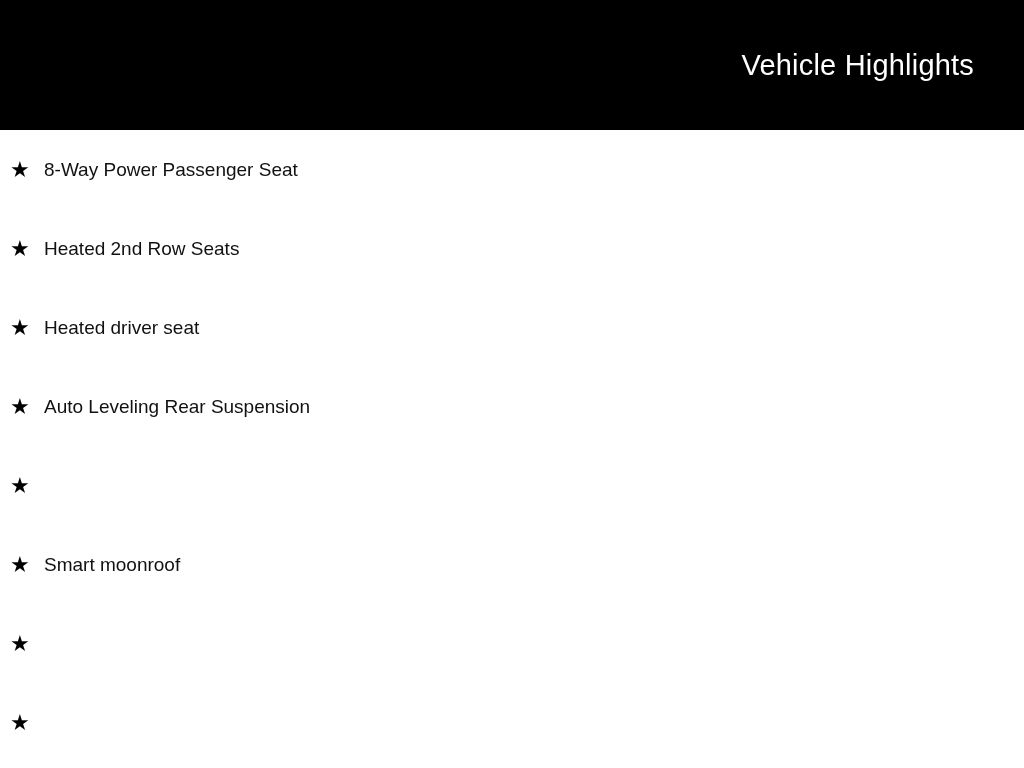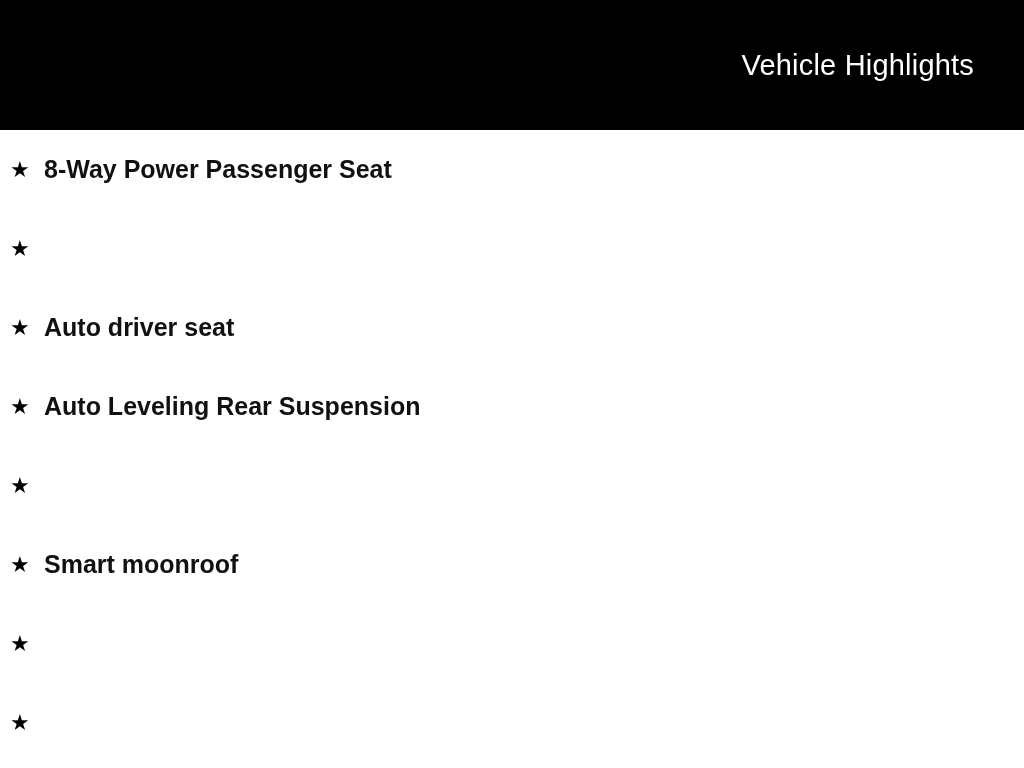--- a/index.html
+++ b/index.html
@@ -63,51 +63,51 @@
     display: inline-block;
     width: 26px;
     font-size: 22px;
     line-height: 1;
     color: #000000;
     flex: 0 0 auto;
     text-align: left;
   }
 
   .highlight-label {
-    font-size: 25px;
+    font-size: 19px;
     color: #111111;
     line-height: 1;
     flex: 0 0 auto;
     padding-left: 8px;
-    font-weight: bold;
   }
 </style>
 </head>
 <body>
 
 <div class="page">
 
   <div class="header-bar">
     <div class="header-title">Vehicle Highlights</div>
   </div>
 
   <ul class="highlights-list">
 
     <li class="highlight-item">
       <span class="star-icon">★</span>
       <span class="highlight-label">8-Way Power Passenger Seat</span>
     </li>
 
     <li class="highlight-item">
       <span class="star-icon">★</span>
+      <span class="highlight-label">Heated 2nd Row Seats</span>
     </li>
 
     <li class="highlight-item">
       <span class="star-icon">★</span>
-      <span class="highlight-label">Auto driver seat</span>
+      <span class="highlight-label">Heated driver seat</span>
     </li>
 
     <li class="highlight-item">
       <span class="star-icon">★</span>
       <span class="highlight-label">Auto Leveling Rear Suspension</span>
     </li>
 
     <li class="highlight-item">
       <span class="star-icon">★</span>
     </li>

